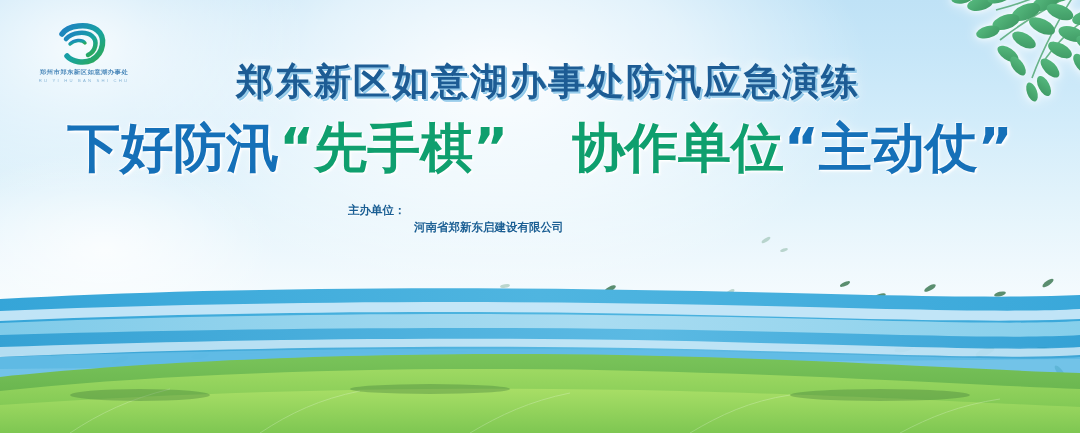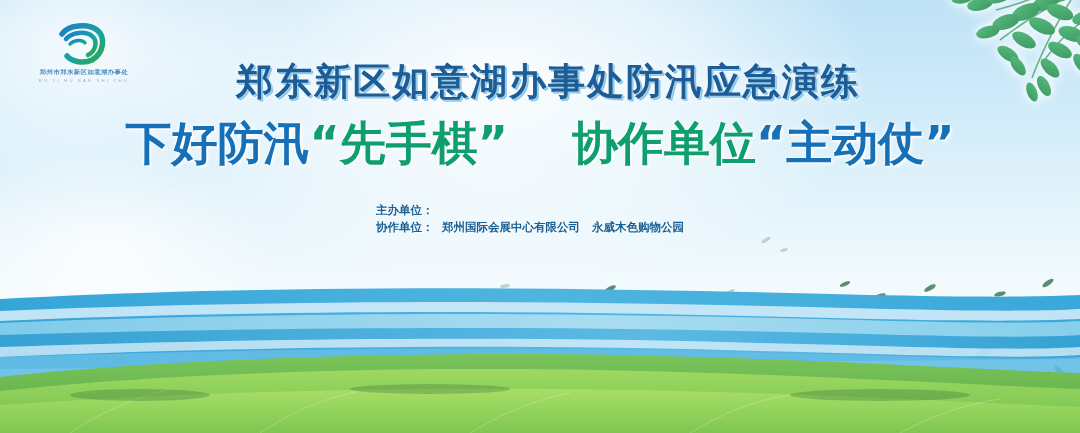--- a/index.html
+++ b/index.html
@@ -79,21 +79,21 @@
 
   
   .sub-row {
     position:absolute; left:0; right:0; top:115px;
     display:flex; justify-content:center; align-items:center; gap:64px;
     white-space:nowrap;
   }
   .sub-line {
     font-family:"DejaVu Sans", sans-serif;
     font-weight:bold;
-    font-size:46px;
+    font-size:53px;
     letter-spacing:0px;
     line-height:1.25;
     text-shadow:
        1px 1px 0 rgba(255,255,255,0.95),
        2px 2px 2px rgba(255,255,255,0.7),
        -1px -1px 0 rgba(255,255,255,0.6),
        0 0 10px rgba(255,255,255,0.55);
   }
   .c-blue  { color:#1570b8; }
   .c-green { color:#0f9f6e; }
@@ -102,21 +102,21 @@
   .orgs {
     position:absolute; left:348px; top:202px;
     font-family:"DejaVu Sans", sans-serif;
     font-size:11.5px;
     font-weight:bold;
     line-height:17px;
     color:#1a5f94;
     text-shadow:0 1px 0 rgba(255,255,255,0.85);
     white-space:nowrap;
   }
-  .org-line { display:flex;margin-left:28px; }
+  .org-line { display:flex; }
   .org-label { width:66px; flex:0 0 66px; }
   .org-cols { display:flex; }
   .org-col-a { width:150px; flex:0 0 150px; }
   .org-col-b { }
 
   
   .mini-leaves { position:absolute; left:0; top:0; width:1080px; height:433px; pointer-events:none; }
 
   
   .scene { position:absolute; left:0; bottom:0; width:1080px; height:160px; }
@@ -203,29 +203,23 @@
   <div class="sub-row">
     <div class="sub-line"><span class="c-blue">下好防汛</span><span class="c-green">“先手棋”</span></div>
     <div class="sub-line"><span class="c-green">协作单位</span><span class="c-blue">“主动仗”</span></div>
   </div>
 
   <div class="orgs">
     <div class="org-line">
       <span class="org-label">主办单位：</span>
     </div>
     <div class="org-line">
-      <span class="org-label">协作单位：</span>
-      <span class="org-cols">
-        <span class="org-col-a">郑州国际会展中心有限公司</span>
-        <span class="org-col-b">永威木色购物公园</span>
-      </span>
-    </div>
-    <div class="org-line">
       <span class="org-label"></span>
       <span class="org-cols">
+        <span class="org-col-b">河南省郑新东启建设有限公司</span>
       </span>
     </div>
   </div>
 
   <div class="mini-leaves">
     <svg viewBox="0 0 1080 433" xmlns="http://www.w3.org/2000/svg">
       <g fill="#8fb9a6" opacity="0.55">
         <ellipse cx="465" cy="293" rx="6" ry="2" transform="rotate(-18 465 293)"></ellipse>
         <ellipse cx="505" cy="286" rx="5" ry="1.8" transform="rotate(-10 505 286)"></ellipse>
         <ellipse cx="640" cy="299" rx="6" ry="2" transform="rotate(-22 640 299)"></ellipse>

